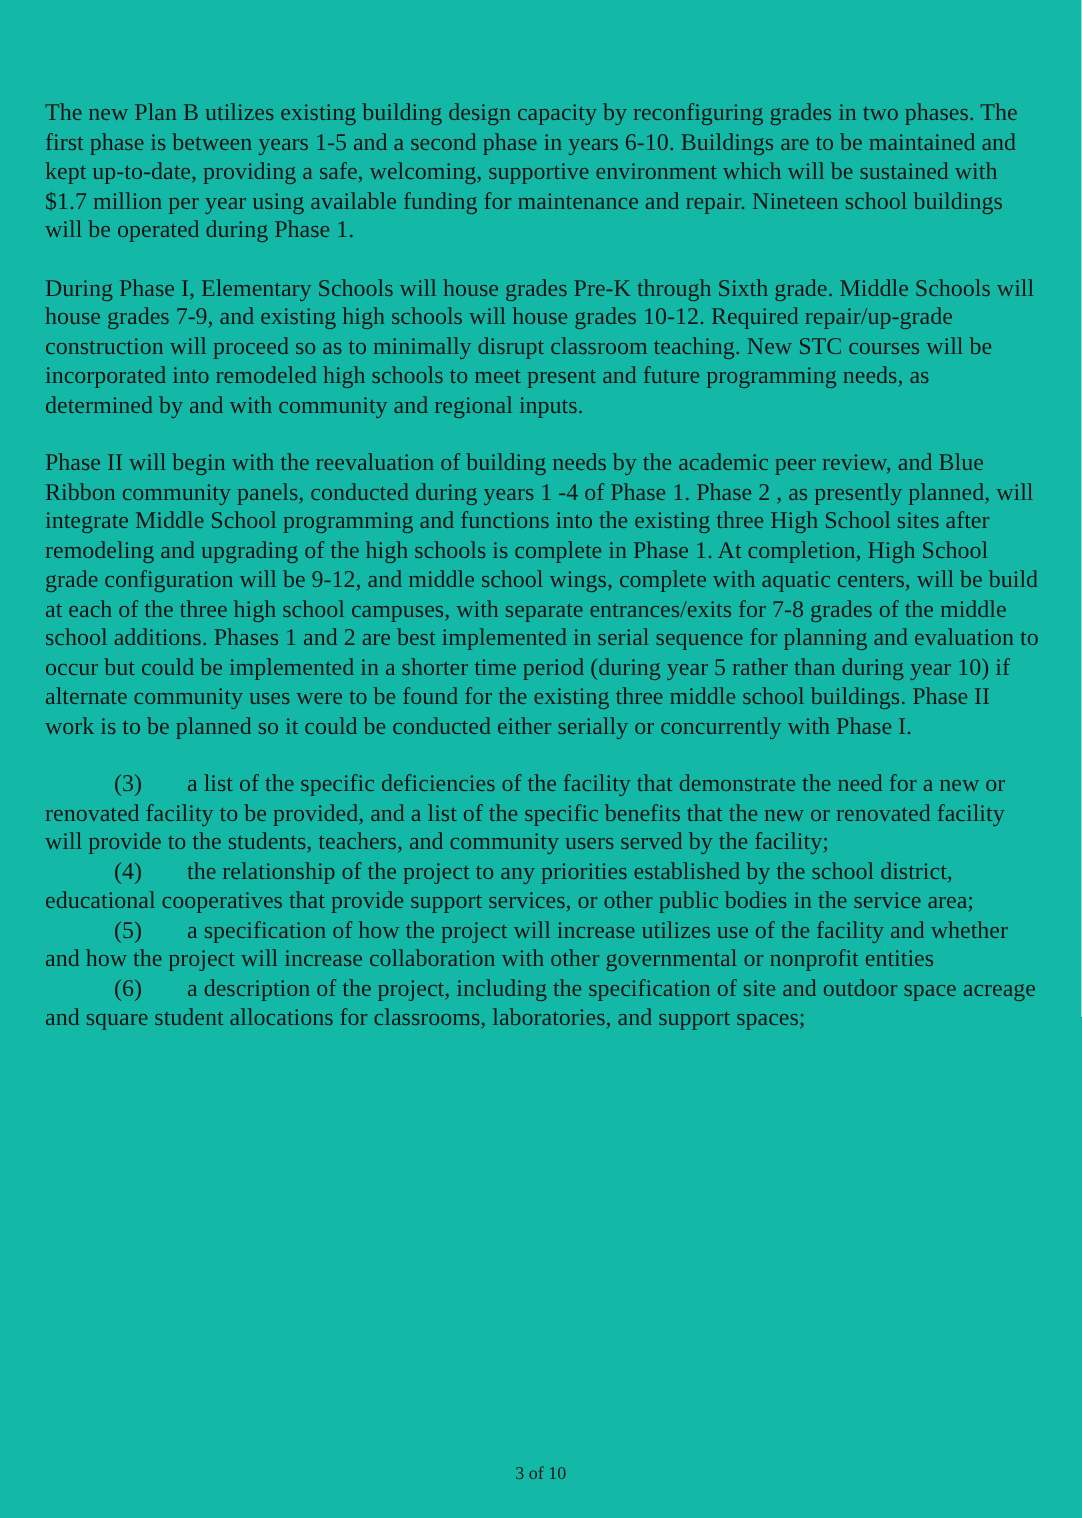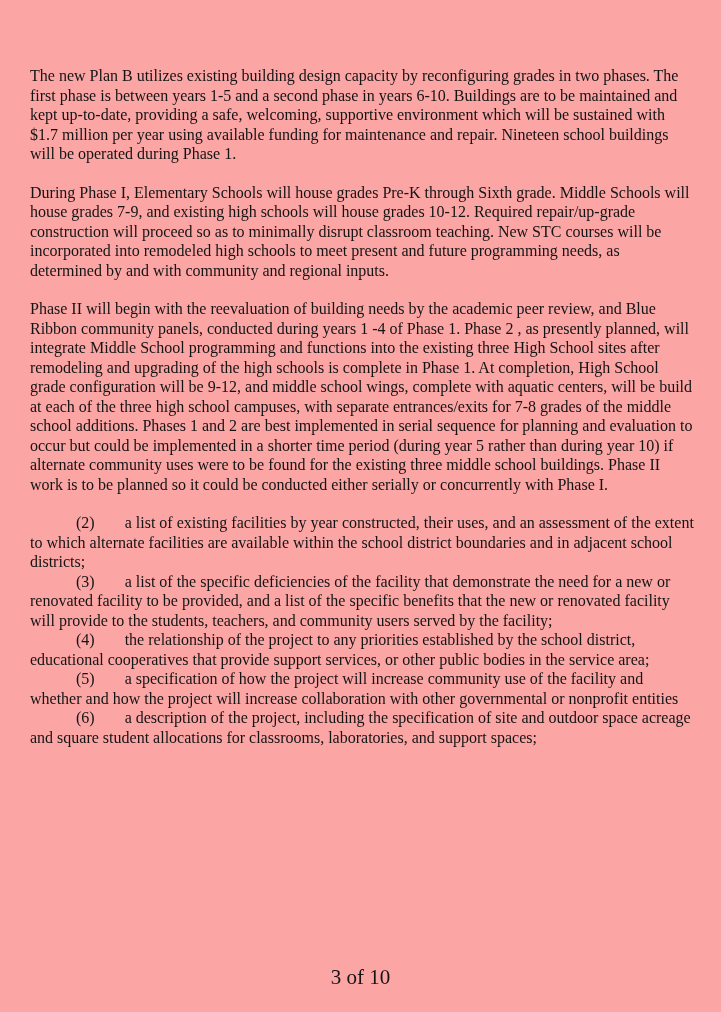--- a/index.html
+++ b/index.html
@@ -6,21 +6,21 @@
   html, body {
     width: 721px;
     height: 1012px;
     background: #ffffff;
     font-family: "Liberation Serif", "DejaVu Serif", serif;
   }
   .page {
     position: relative;
     width: 721px;
     height: 1012px;
-    background: #fca5a5;
+    background: #14b8a6;
     color: #141414;
     overflow: hidden;
   }
   .content {
     position: absolute;
     top: 66px;
     left: 30px;
     width: 664px;
     font-size: 16px;
     line-height: 19.5px;
@@ -37,44 +37,43 @@
   .item-gap {
     display: inline-block;
     width: 30px;
   }
   .footer {
     position: absolute;
     bottom: 22px;
     left: 0;
     width: 721px;
     text-align: center;
-    font-size: 21px;
+    font-size: 12px;
     color: #141414;
   }
 </style>
 </head>
 <body>
 
 <div class="page">
   <div class="content">
 
     <p class="para">The new Plan B utilizes existing building design capacity by reconfiguring grades in two phases. The first phase is between years 1-5 and a second phase in years 6-10. Buildings are to be maintained and kept up-to-date, providing a safe, welcoming, supportive environment which will be sustained with $1.7 million per year using available funding for maintenance and repair. Nineteen school buildings will be operated during Phase 1.</p>
 
     <p class="para">During Phase I, Elementary Schools will house grades Pre-K through Sixth grade. Middle Schools will house grades 7-9, and existing high schools will house grades 10-12.  Required repair/up-grade construction will proceed so as to minimally disrupt classroom teaching.  New STC courses will be incorporated into remodeled high schools to meet present and future programming needs, as determined by and with community and regional inputs.</p>
 
     <p class="para">Phase II will begin with the reevaluation of building needs by the academic peer review, and Blue Ribbon community panels, conducted during years 1 -4 of Phase 1.  Phase 2 , as presently planned, will integrate Middle School programming and functions into the existing three High School sites after remodeling and upgrading of the high schools is complete in Phase 1.  At completion, High School grade configuration will be 9-12, and middle school wings, complete with aquatic centers, will be build at each of the three high school campuses, with separate entrances/exits for 7-8 grades of the middle school additions.  Phases 1 and 2 are best implemented in serial sequence for planning and evaluation to occur but could be implemented in a shorter time period (during year 5 rather than during year 10) if alternate community uses were to be found for the existing three middle school buildings.  Phase II work is to be planned so it could be conducted either serially or concurrently with Phase I.</p>
 
 
 
-    <p class="list-item"><span>(2)</span><span class="item-gap"></span><span>a list of existing facilities by year constructed, their uses, and an assessment of the extent to which alternate facilities are available within the school district boundaries and in adjacent school districts;</span></p>
 
     <p class="list-item"><span>(3)</span><span class="item-gap"></span><span>a list of the specific deficiencies of the facility that demonstrate the need for a new or renovated facility to be provided, and a list of the specific benefits that the new or renovated facility will provide to the students, teachers, and community users served by the facility;</span></p>
 
     <p class="list-item"><span>(4)</span><span class="item-gap"></span><span>the relationship of the project to any priorities established by the school district, educational cooperatives that provide support services, or other public bodies in the service area;</span></p>
 
-    <p class="list-item"><span>(5)</span><span class="item-gap"></span><span>a specification of how the project will increase community use of the facility and whether and how the project will increase collaboration with other governmental or nonprofit entities</span></p>
+    <p class="list-item"><span>(5)</span><span class="item-gap"></span><span>a specification of how the project will increase utilizes use of the facility and whether and how the project will increase collaboration with other governmental or nonprofit entities</span></p>
 
     <p class="list-item"><span>(6)</span><span class="item-gap"></span><span>a description of the project, including the specification of site and outdoor space acreage and square student allocations for classrooms, laboratories, and support spaces;</span></p>
 
   </div>
 
   <div class="footer">3 of 10</div>
 </div>
 
 </body></html>

